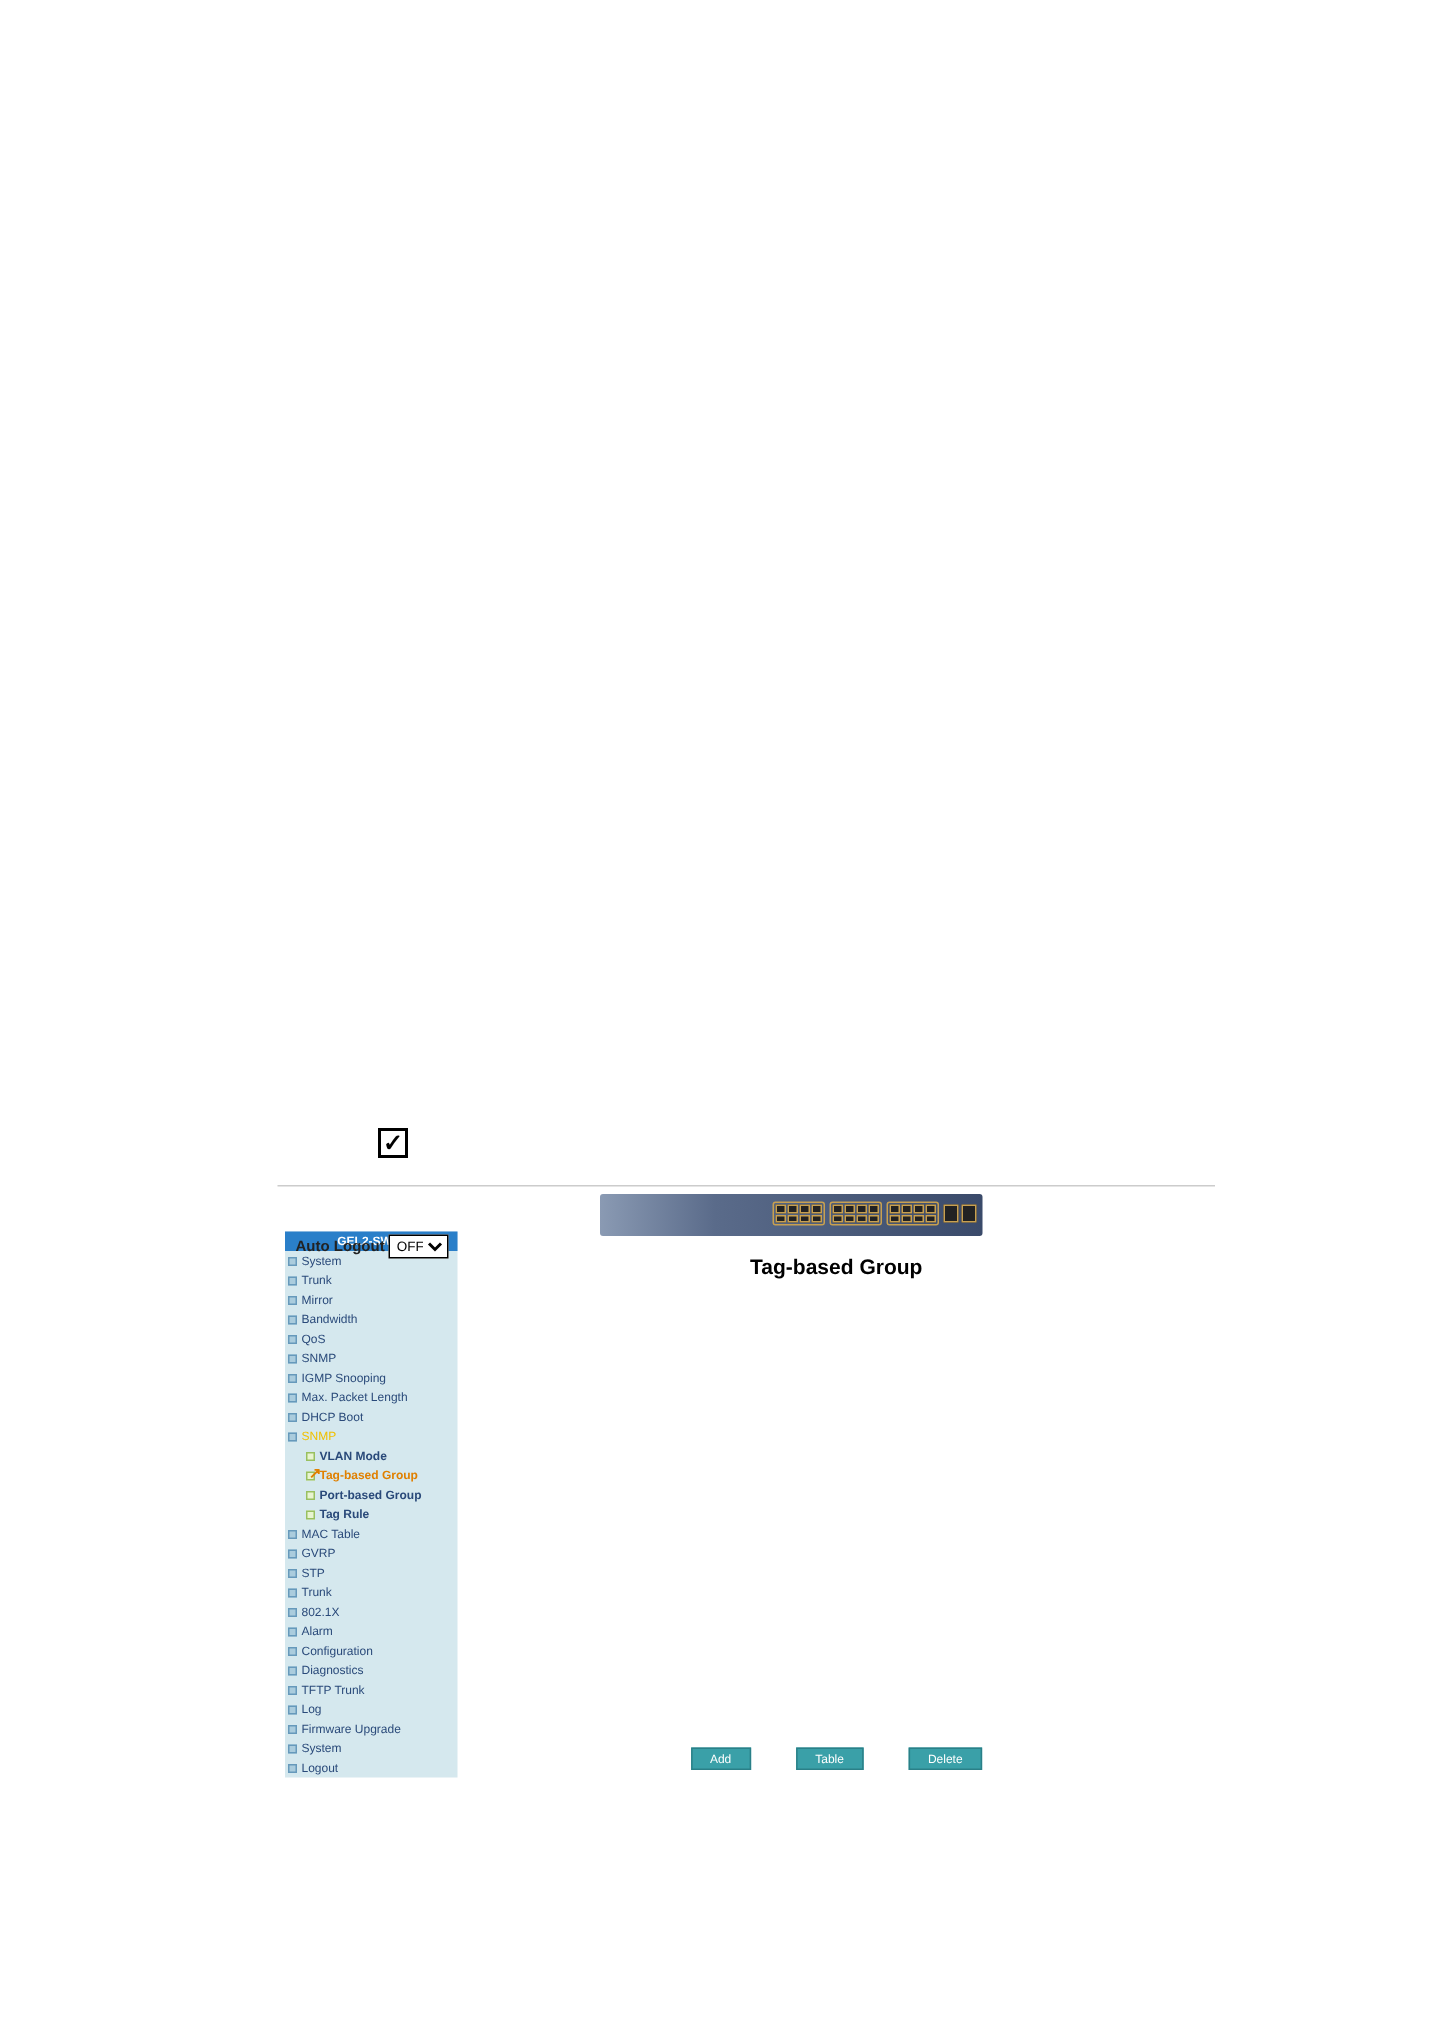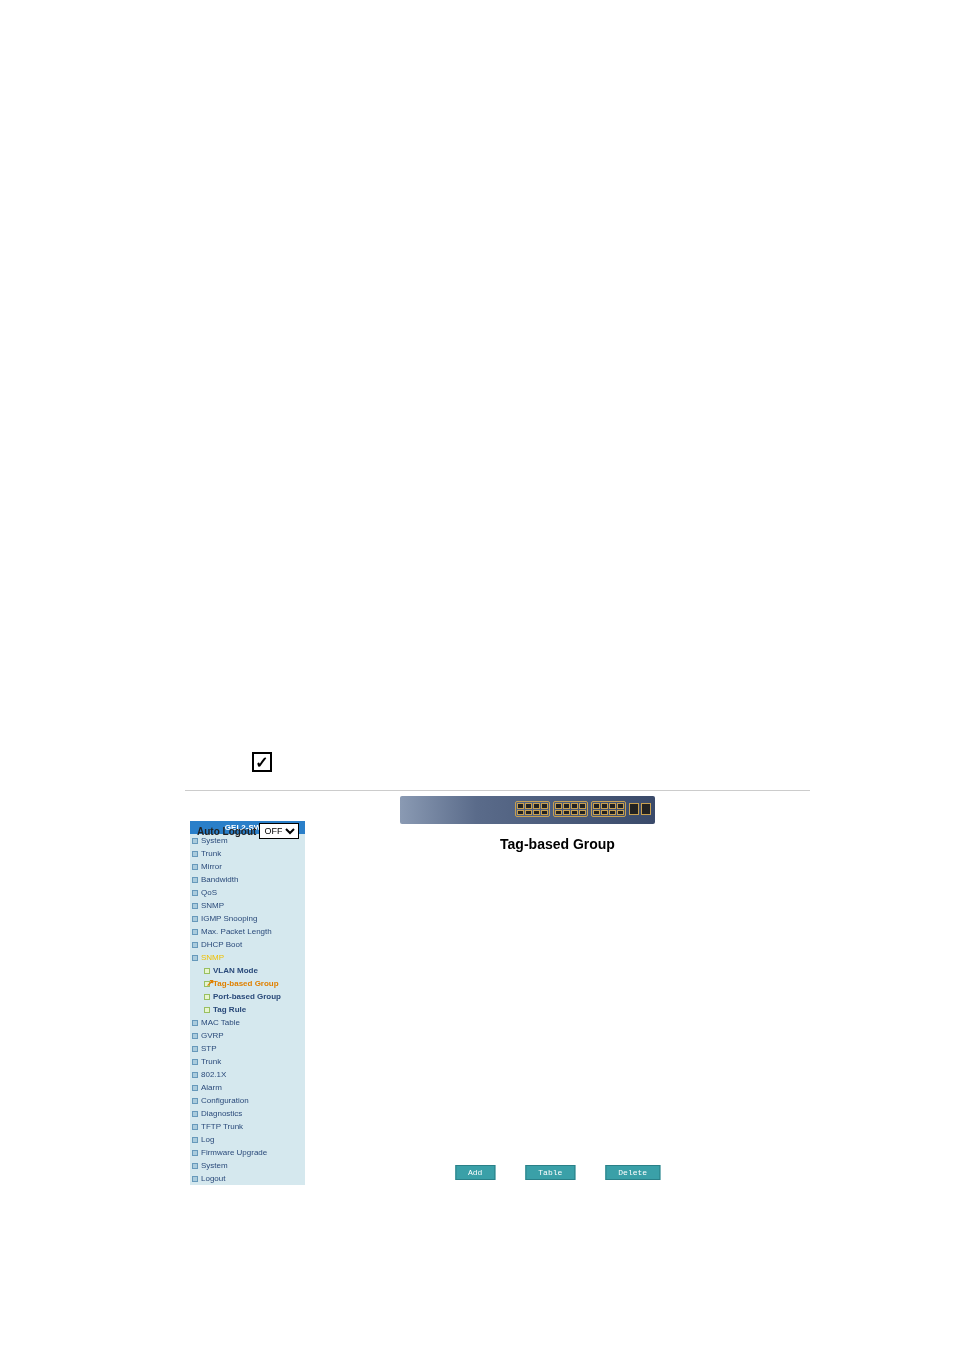--- a/index.html
+++ b/index.html
@@ -190,21 +190,21 @@
     display: flex;
     gap: 30px;
   }
   .action-btn {
     background: #3aa0a8;
     color: #fff;
     border: 1px solid #2a8088;
     font-size: 8px;
     padding: 2px 12px;
     cursor: pointer;
-    font-family: Liberation Mono, monospace;
+    font-family: Liberation Sans, sans-serif;
   }
   .checkbox-symbol {
     position: absolute;
     top: 752px;
     left: 252px;
     width: 20px;
     height: 20px;
     border: 2px solid #000;
     display: flex;
     align-items: center;

